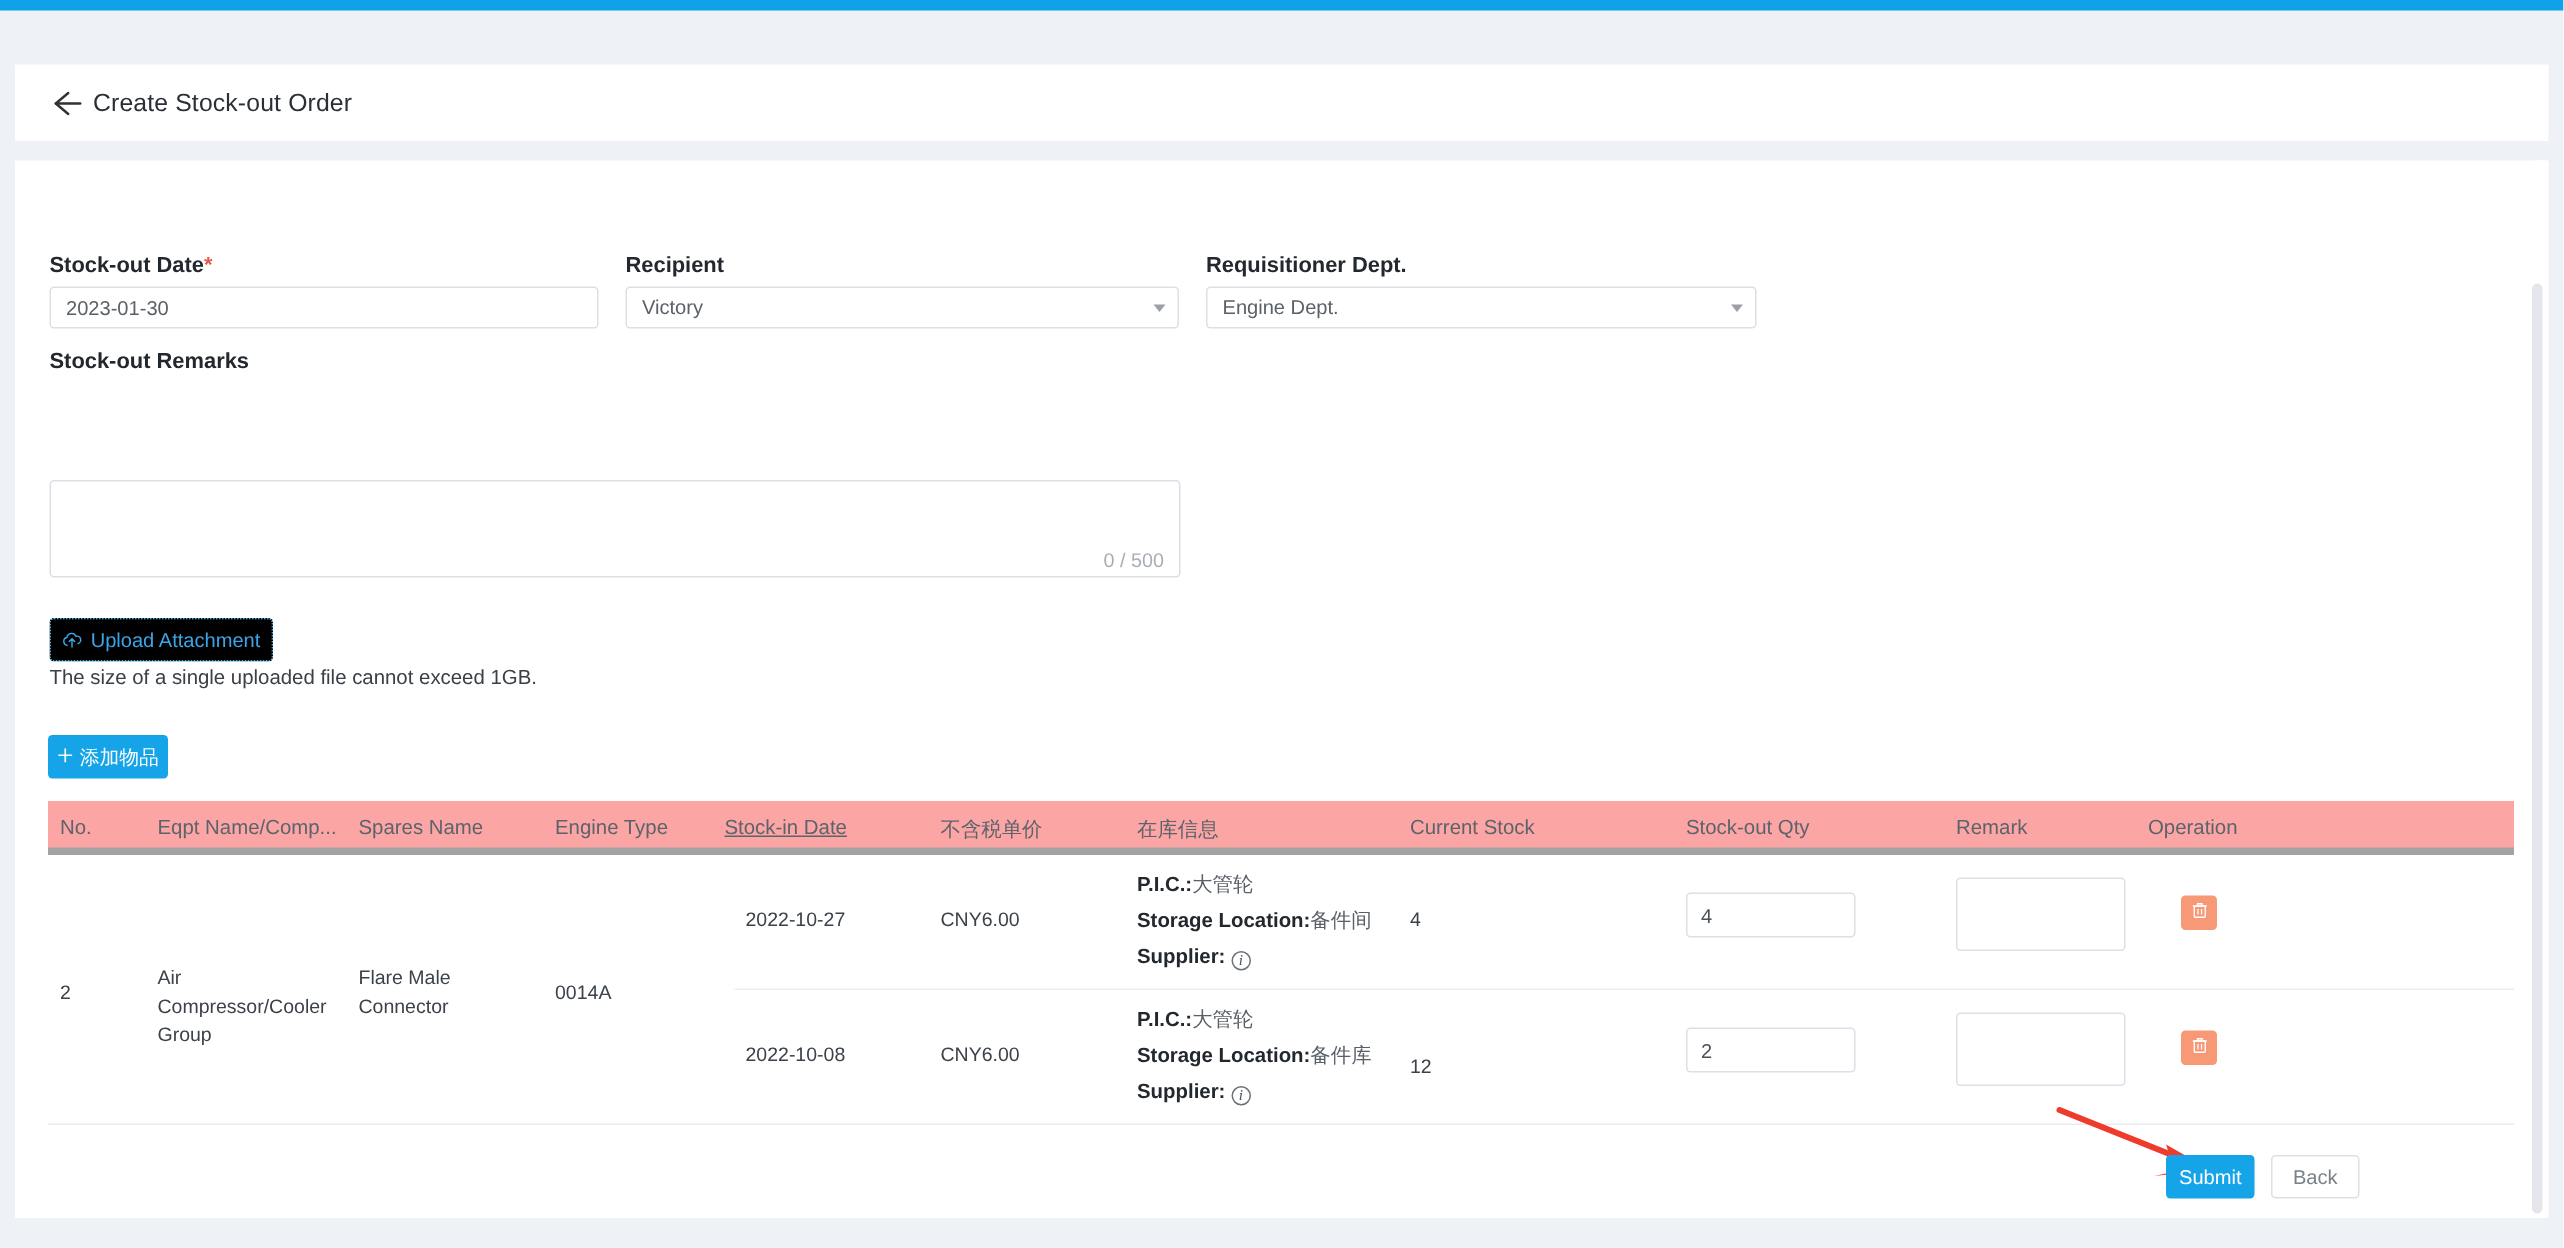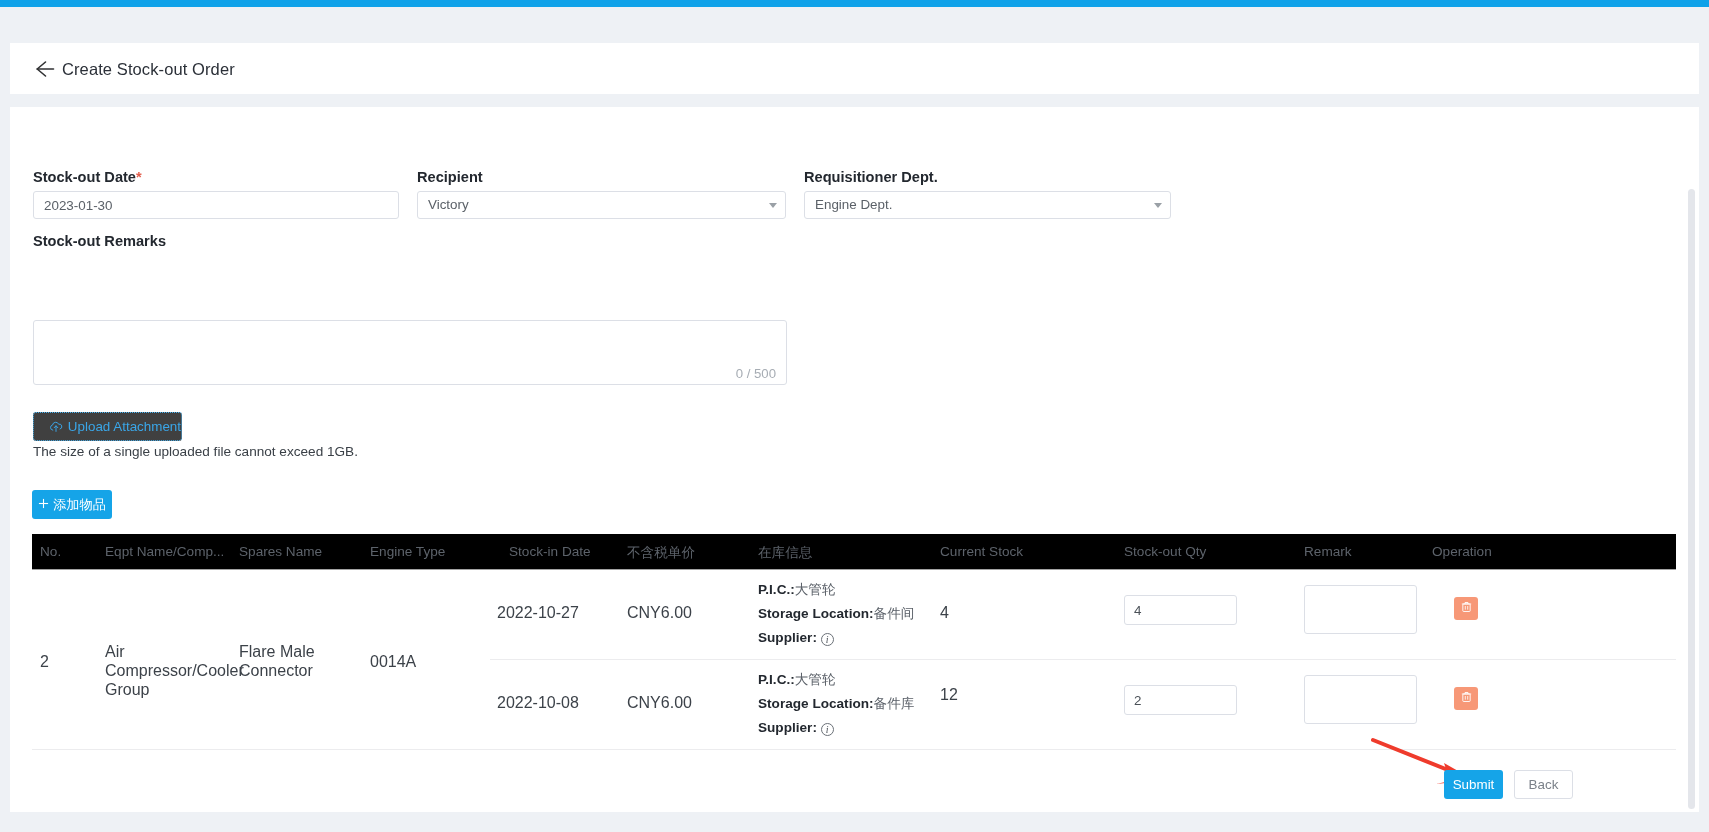--- a/index.html
+++ b/index.html
@@ -95,52 +95,52 @@
     color: #5b6168; padding: 6px 9px;
   }
   .ta-count {
     position: absolute; right: 10px; bottom: 3px;
     font-size: 13.2px; color: #a7adb4;
   }
 
   
   .upload-btn {
     position: absolute; left: 23px; top: 305px; width: 149px; height: 29px;
-    border: 1px dotted #4ab2ef; border-radius: 3px; background: #404040;
+    border: 1px dotted #4ab2ef; border-radius: 3px; background: #000000;
     color: #3aa6e8; font-size: 13.4px; cursor: pointer;
-    display: flex; align-items: center; justify-content: flex-end; gap: 5px;
+    display: flex; align-items: center; justify-content: center; gap: 5px;
   }
   .cloud-icon { display: inline-block; width: 14px; height: 13px; }
   .upload-hint {
     position: absolute; left: 23px; top: 337px;
     font-size: 13.6px; color: #3a4047;
   }
 
   
   .add-btn {
     position: absolute; left: 22px; top: 383px; width: 80px; height: 29px;
     background: #15a4e8; border: 0; border-radius: 3px;
     color: #ffffff; font-size: 13.2px; cursor: pointer;
     display: flex; align-items: center; justify-content: center; gap: 4px;
     font-family: "Liberation Sans", sans-serif;
   }
 
   
   .tbl { position: absolute; left: 22px; top: 427px; width: 1644px; }
   .thead {
-    position: relative; height: 36px; background: #000000;
-    border-bottom: 1px solid #a3a3a3;
+    position: relative; height: 36px; background: #fca5a5;
+    border-bottom: 5px solid #a3a3a3;
   }
   .th {
     position: absolute; top: 10px; font-size: 13.6px; color: #5d636b;
     white-space: nowrap;
   }
   .trow { position: relative; height: 78px; border-bottom: 1px solid #ececee; background:#fff; }
   .tcell {
-    position: absolute; font-size: 16px; color: #3c4249;
+    position: absolute; font-size: 13px; color: #3c4249;
     line-height: 19px;
   }
   .subrow { position: relative; height: 79px; }
   .subrow.divided { border-top: 1px solid #ececee; }
   .stock-line { font-size: 13.6px; line-height: 24px; color: #3c4249; white-space: nowrap; }
   .stock-line b { color: #23282f; }
   .stock-line .cn { color: #5a6068; }
   .info-circle {
     display: inline-block; width: 13px; height: 13px; border: 1px solid #6b7178;
     border-radius: 50%; font-size: 10px; line-height: 12px; text-align: center;
@@ -257,21 +257,21 @@
       <span>添加物品</span>
     </button>
 
     <div class="tbl">
 
       <div class="thead">
         <div class="th" style="left:8px;">No.</div>
         <div class="th" style="left:73px;">Eqpt Name/Comp...</div>
         <div class="th" style="left:207px;">Spares Name</div>
         <div class="th" style="left:338px;">Engine Type</div>
-        <div class="th" style="left:477px;">Stock-in Date</div>
+        <div class="th" style="left:451px;text-decoration:underline;">Stock-in Date</div>
         <div class="th" style="left:595px;">不含税单价</div>
         <div class="th" style="left:726px;">在库信息</div>
         <div class="th" style="left:908px;">Current Stock</div>
         <div class="th" style="left:1092px;">Stock-out Qty</div>
         <div class="th" style="left:1272px;">Remark</div>
         <div class="th" style="left:1400px;">Operation</div>
       </div>
 
       <div class="trow" style="height:180px;">
         <div class="tcell" style="left:8px; top:82px; width:55px;">2</div>
@@ -322,21 +322,21 @@
             </div>
             <div class="stock-line">
               <b>Storage Location:</b><span class="cn">备件库</span>
             </div>
             <div class="stock-line">
               <b>Supplier:</b>
               <span class="info-circle">i</span>
             </div>
           </div>
 
-          <div class="tcell" style="left:450px; top:25px;">12</div>
+          <div class="tcell" style="left:450px; top:41px;">12</div>
           <input class="qty-input" style="left: 634px; top: 25px;" value="2">
           <textarea class="remark-input" style="left: 814px; top: 15px;"></textarea>
           <button class="del-btn" style="left:964px; top:27px;">
             <span>
               <svg width="11" height="12" viewBox="0 0 12 13" aria-hidden="true">
                 <rect x="2" y="3.2" width="8" height="8.2" rx="0.8" fill="none" stroke="#ffffff" stroke-width="1"></rect>
                 <line x1="0.9" y1="3.2" x2="11.1" y2="3.2" stroke="#ffffff" stroke-width="1"></line>
                 <path d="M4.4 3.2 L4.4 1.6 L7.6 1.6 L7.6 3.2" fill="none" stroke="#ffffff" stroke-width="1"></path>
                 <line x1="4.7" y1="5.4" x2="4.7" y2="9.4" stroke="#ffffff" stroke-width="0.9"></line>
                 <line x1="7.3" y1="5.4" x2="7.3" y2="9.4" stroke="#ffffff" stroke-width="0.9"></line>

